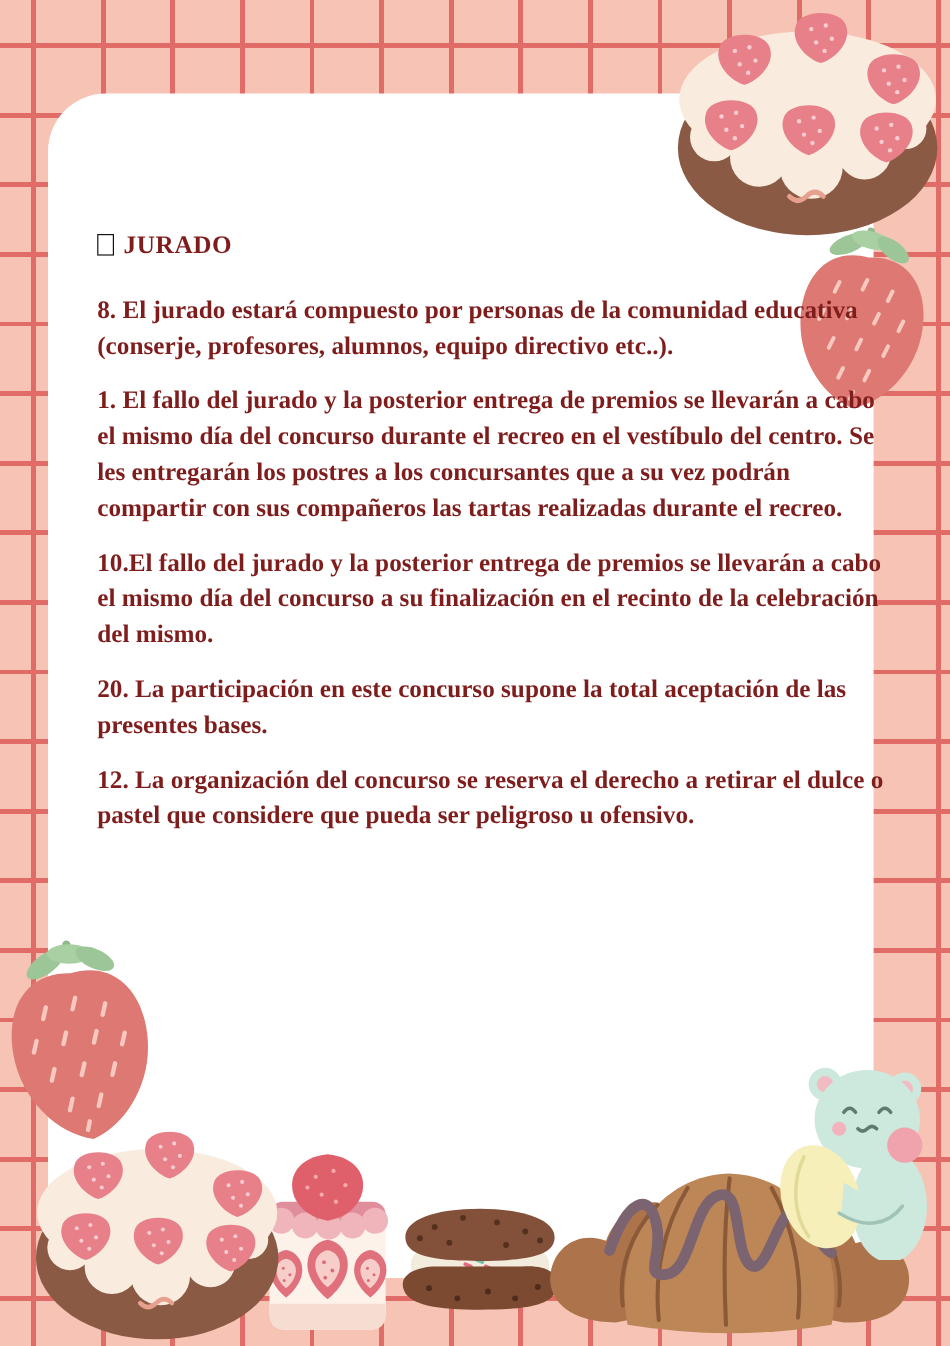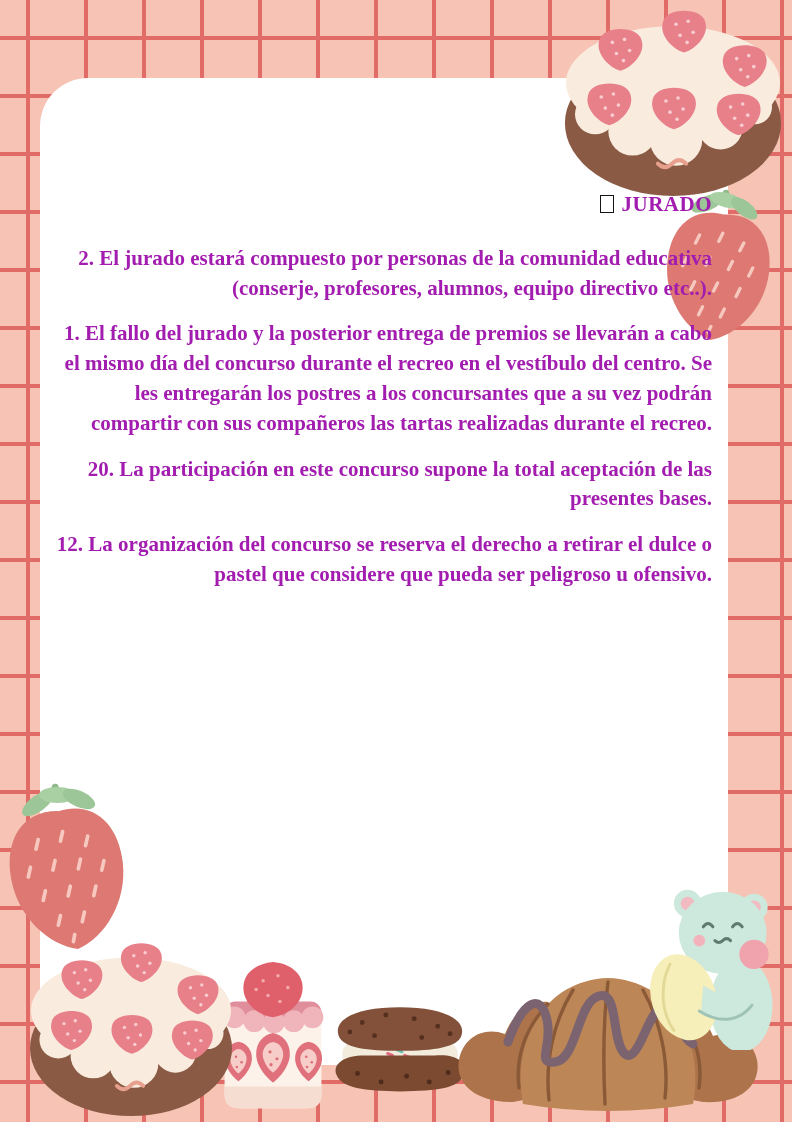--- a/index.html
+++ b/index.html
@@ -9,22 +9,22 @@
     background-image:
       repeating-linear-gradient(to right, transparent 0, transparent 26px, #e06b67 26px, #e06b67 30px, transparent 30px, transparent 58px),
       repeating-linear-gradient(to bottom, transparent 0, transparent 36px, #e06b67 36px, #e06b67 40px, transparent 40px, transparent 58px);
     font-family:"Liberation Serif","DejaVu Serif",serif;
   }
   .card{
     position:absolute;left:40px;top:78px;width:688px;height:987px;
     background:#ffffff;border-radius:48px;z-index:1;
   }
   .text-layer{
-    position:absolute;left:56px;top:190px;width:656px;z-index:5;
-    text-align:right;color:#a21caf;font-weight:700;
+    position:absolute;left:81px;top:190px;width:656px;z-index:5;
+    text-align:left;color:#7f1d1d;font-weight:700;
     font-size:21px;line-height:29.8px;
   }
   .section-heading{font-size:21px;margin:0 0 24px;font-weight:700;letter-spacing:.5px;}
   .section-heading.second{margin-top:10px;}
   .rule{margin:0 0 16px;}
   .tofu{
     display:inline-block;width:12px;height:16px;border:1.6px solid #141414;
     margin-right:8px;vertical-align:-2px;
   }
   .deco{position:absolute;z-index:3;}
@@ -324,18 +324,19 @@
       <path d="M92 46 q5 -7 10 0"></path>
       <path d="M74 60 q4 4 8 0 q4 -4 8 0"></path>
     </g>
     <circle cx="58" cy="60" r="6" fill="#f3b3bc"></circle>
     <circle cx="114" cy="74" r="15" fill="#f0a2ad"></circle>
   </svg>
 </div>
 
 <div class="text-layer">
   <h2 class="section-heading"><span class="tofu"></span><span>JURADO</span></h2>
-  <p class="rule">2. El jurado estará compuesto por personas de la comunidad educativa (conserje, profesores, alumnos, equipo directivo etc..).</p>
+  <p class="rule">8. El jurado estará compuesto por personas de la comunidad educativa (conserje, profesores, alumnos, equipo directivo etc..).</p>
   <p class="rule">1. El fallo del jurado y la posterior entrega de premios se llevarán a cabo el mismo día del concurso durante el recreo en el vestíbulo del centro. Se les entregarán los postres a los concursantes que a su vez podrán compartir con sus compañeros las tartas realizadas durante el recreo.</p>
+  <p class="rule">10.El fallo del jurado y la posterior entrega de premios se llevarán a cabo el mismo día del concurso a su finalización en el recinto de la celebración del mismo.</p>
 
   <p class="rule">20. La participación en este concurso supone la total aceptación de las presentes bases.</p>
   <p class="rule">12. La organización del concurso se reserva el derecho a retirar el dulce o pastel que considere que pueda ser peligroso u ofensivo.</p>
 </div>
 
 </body></html>

